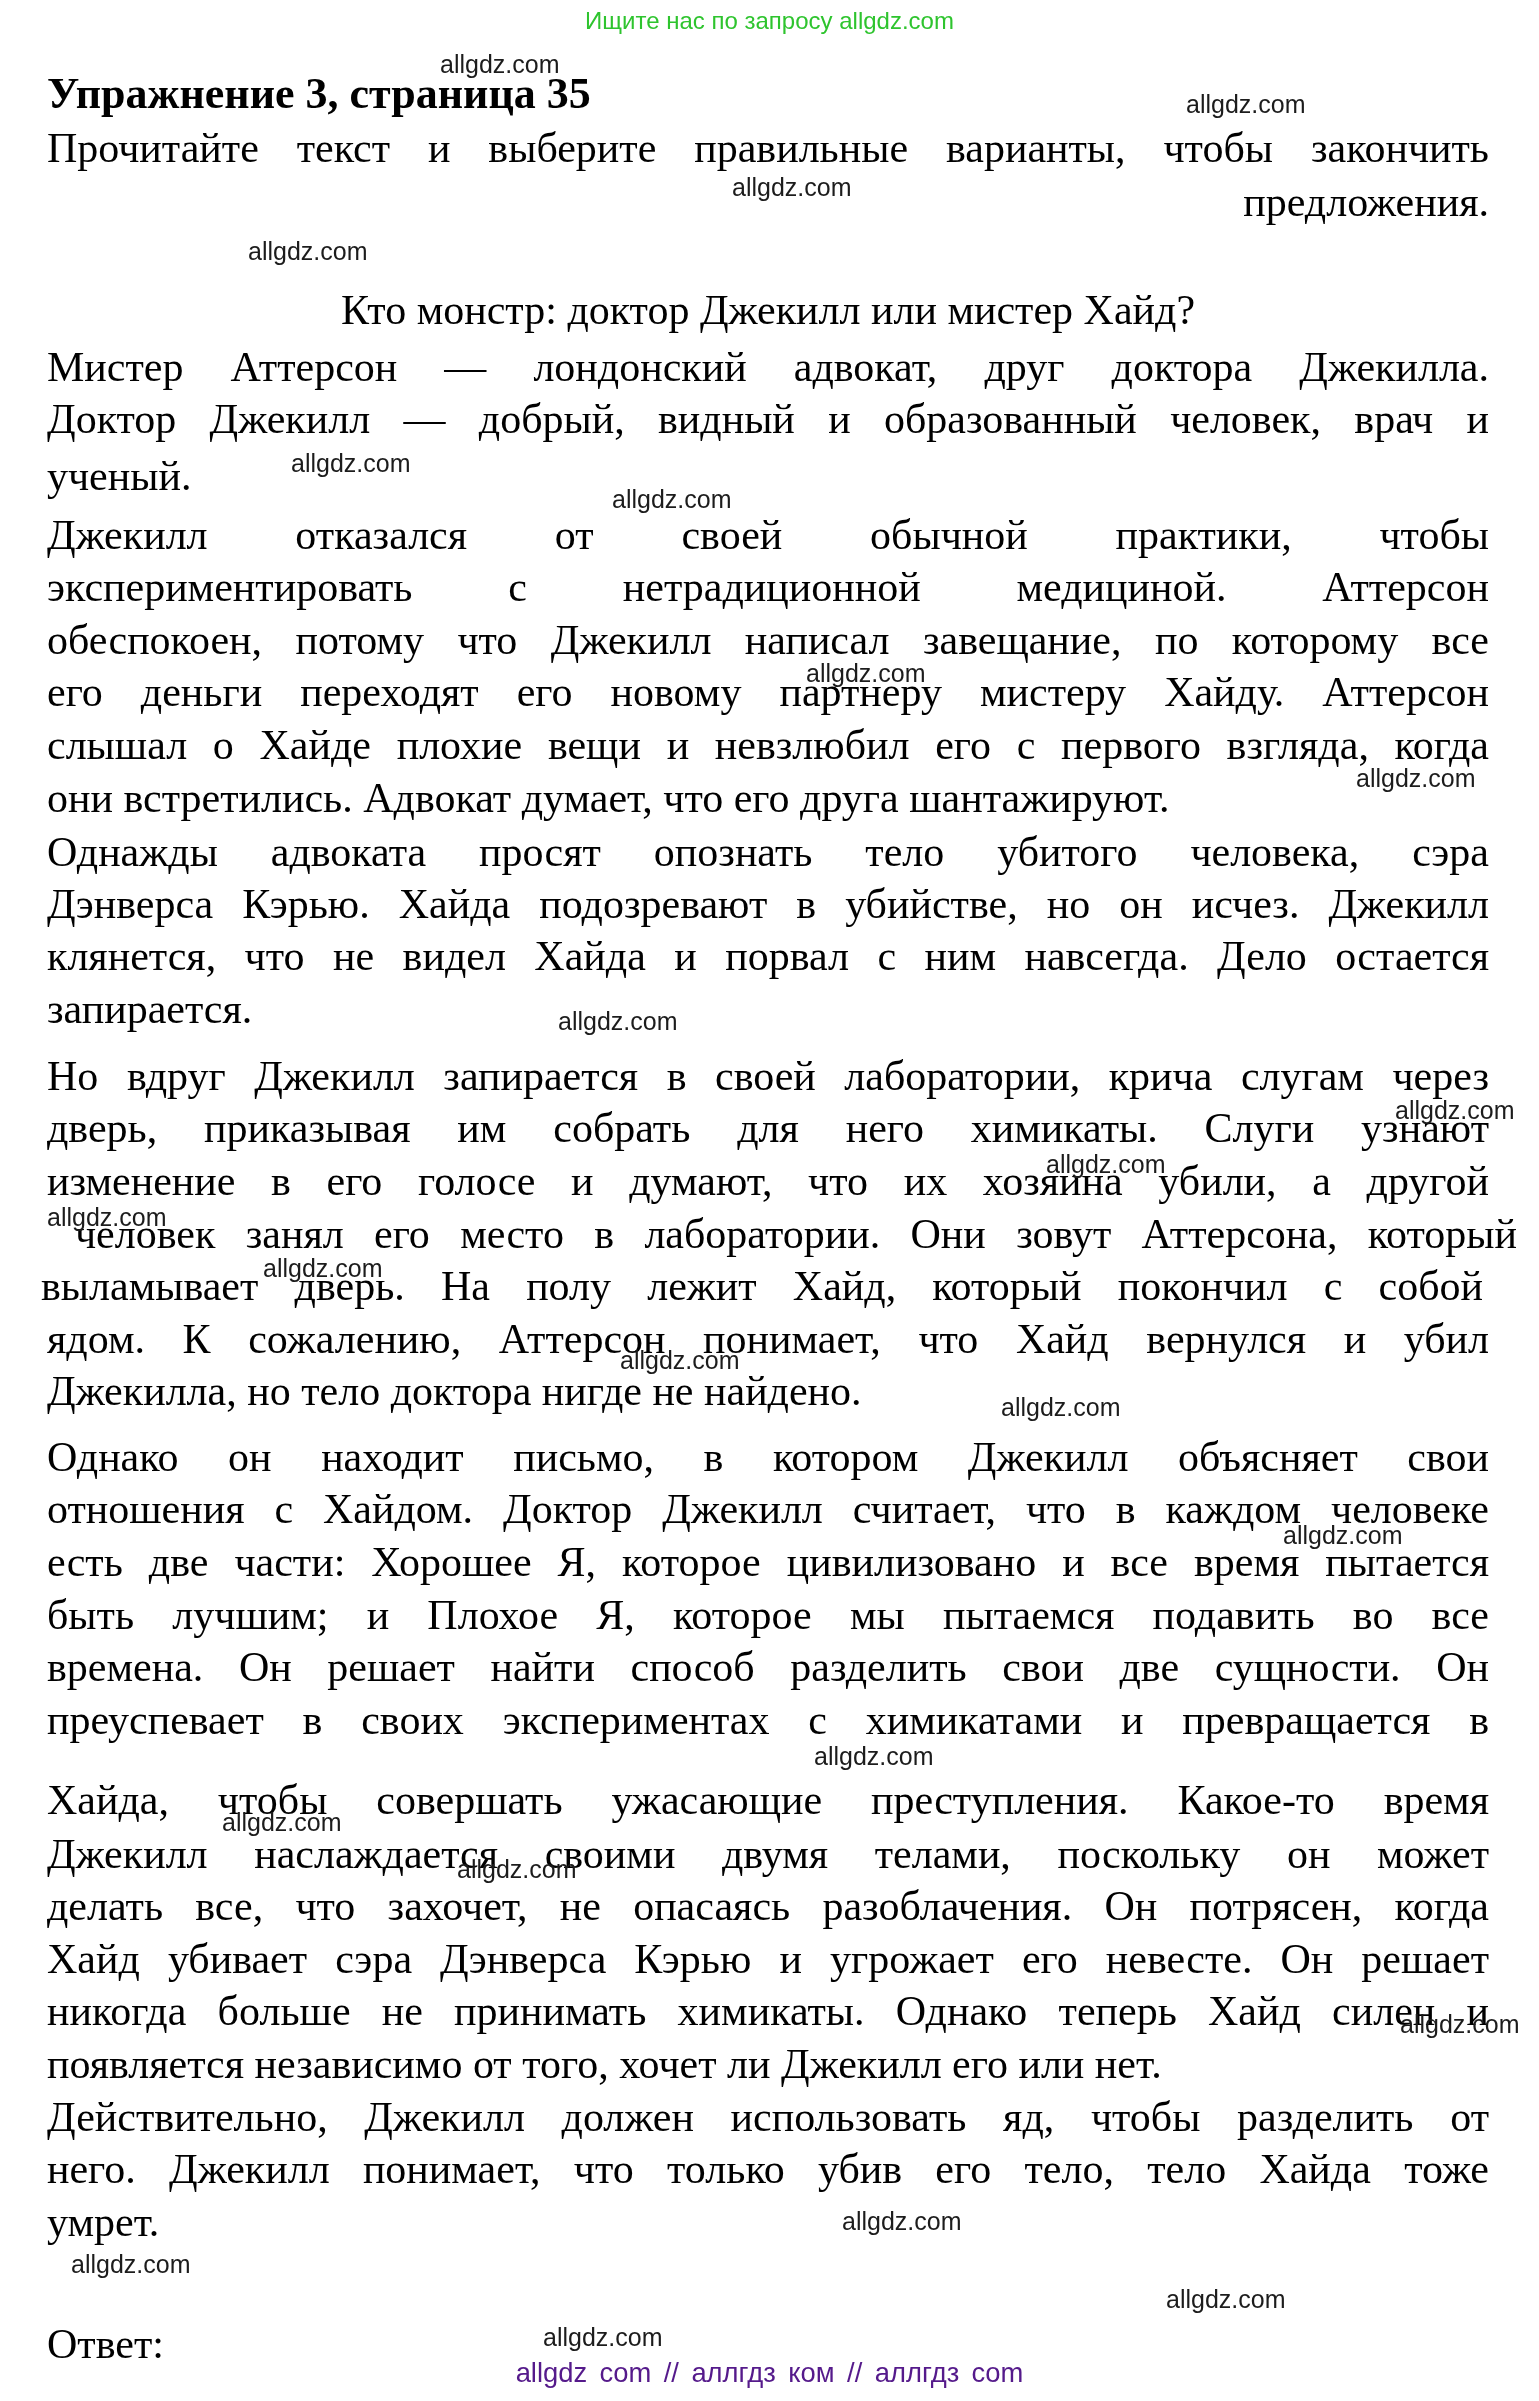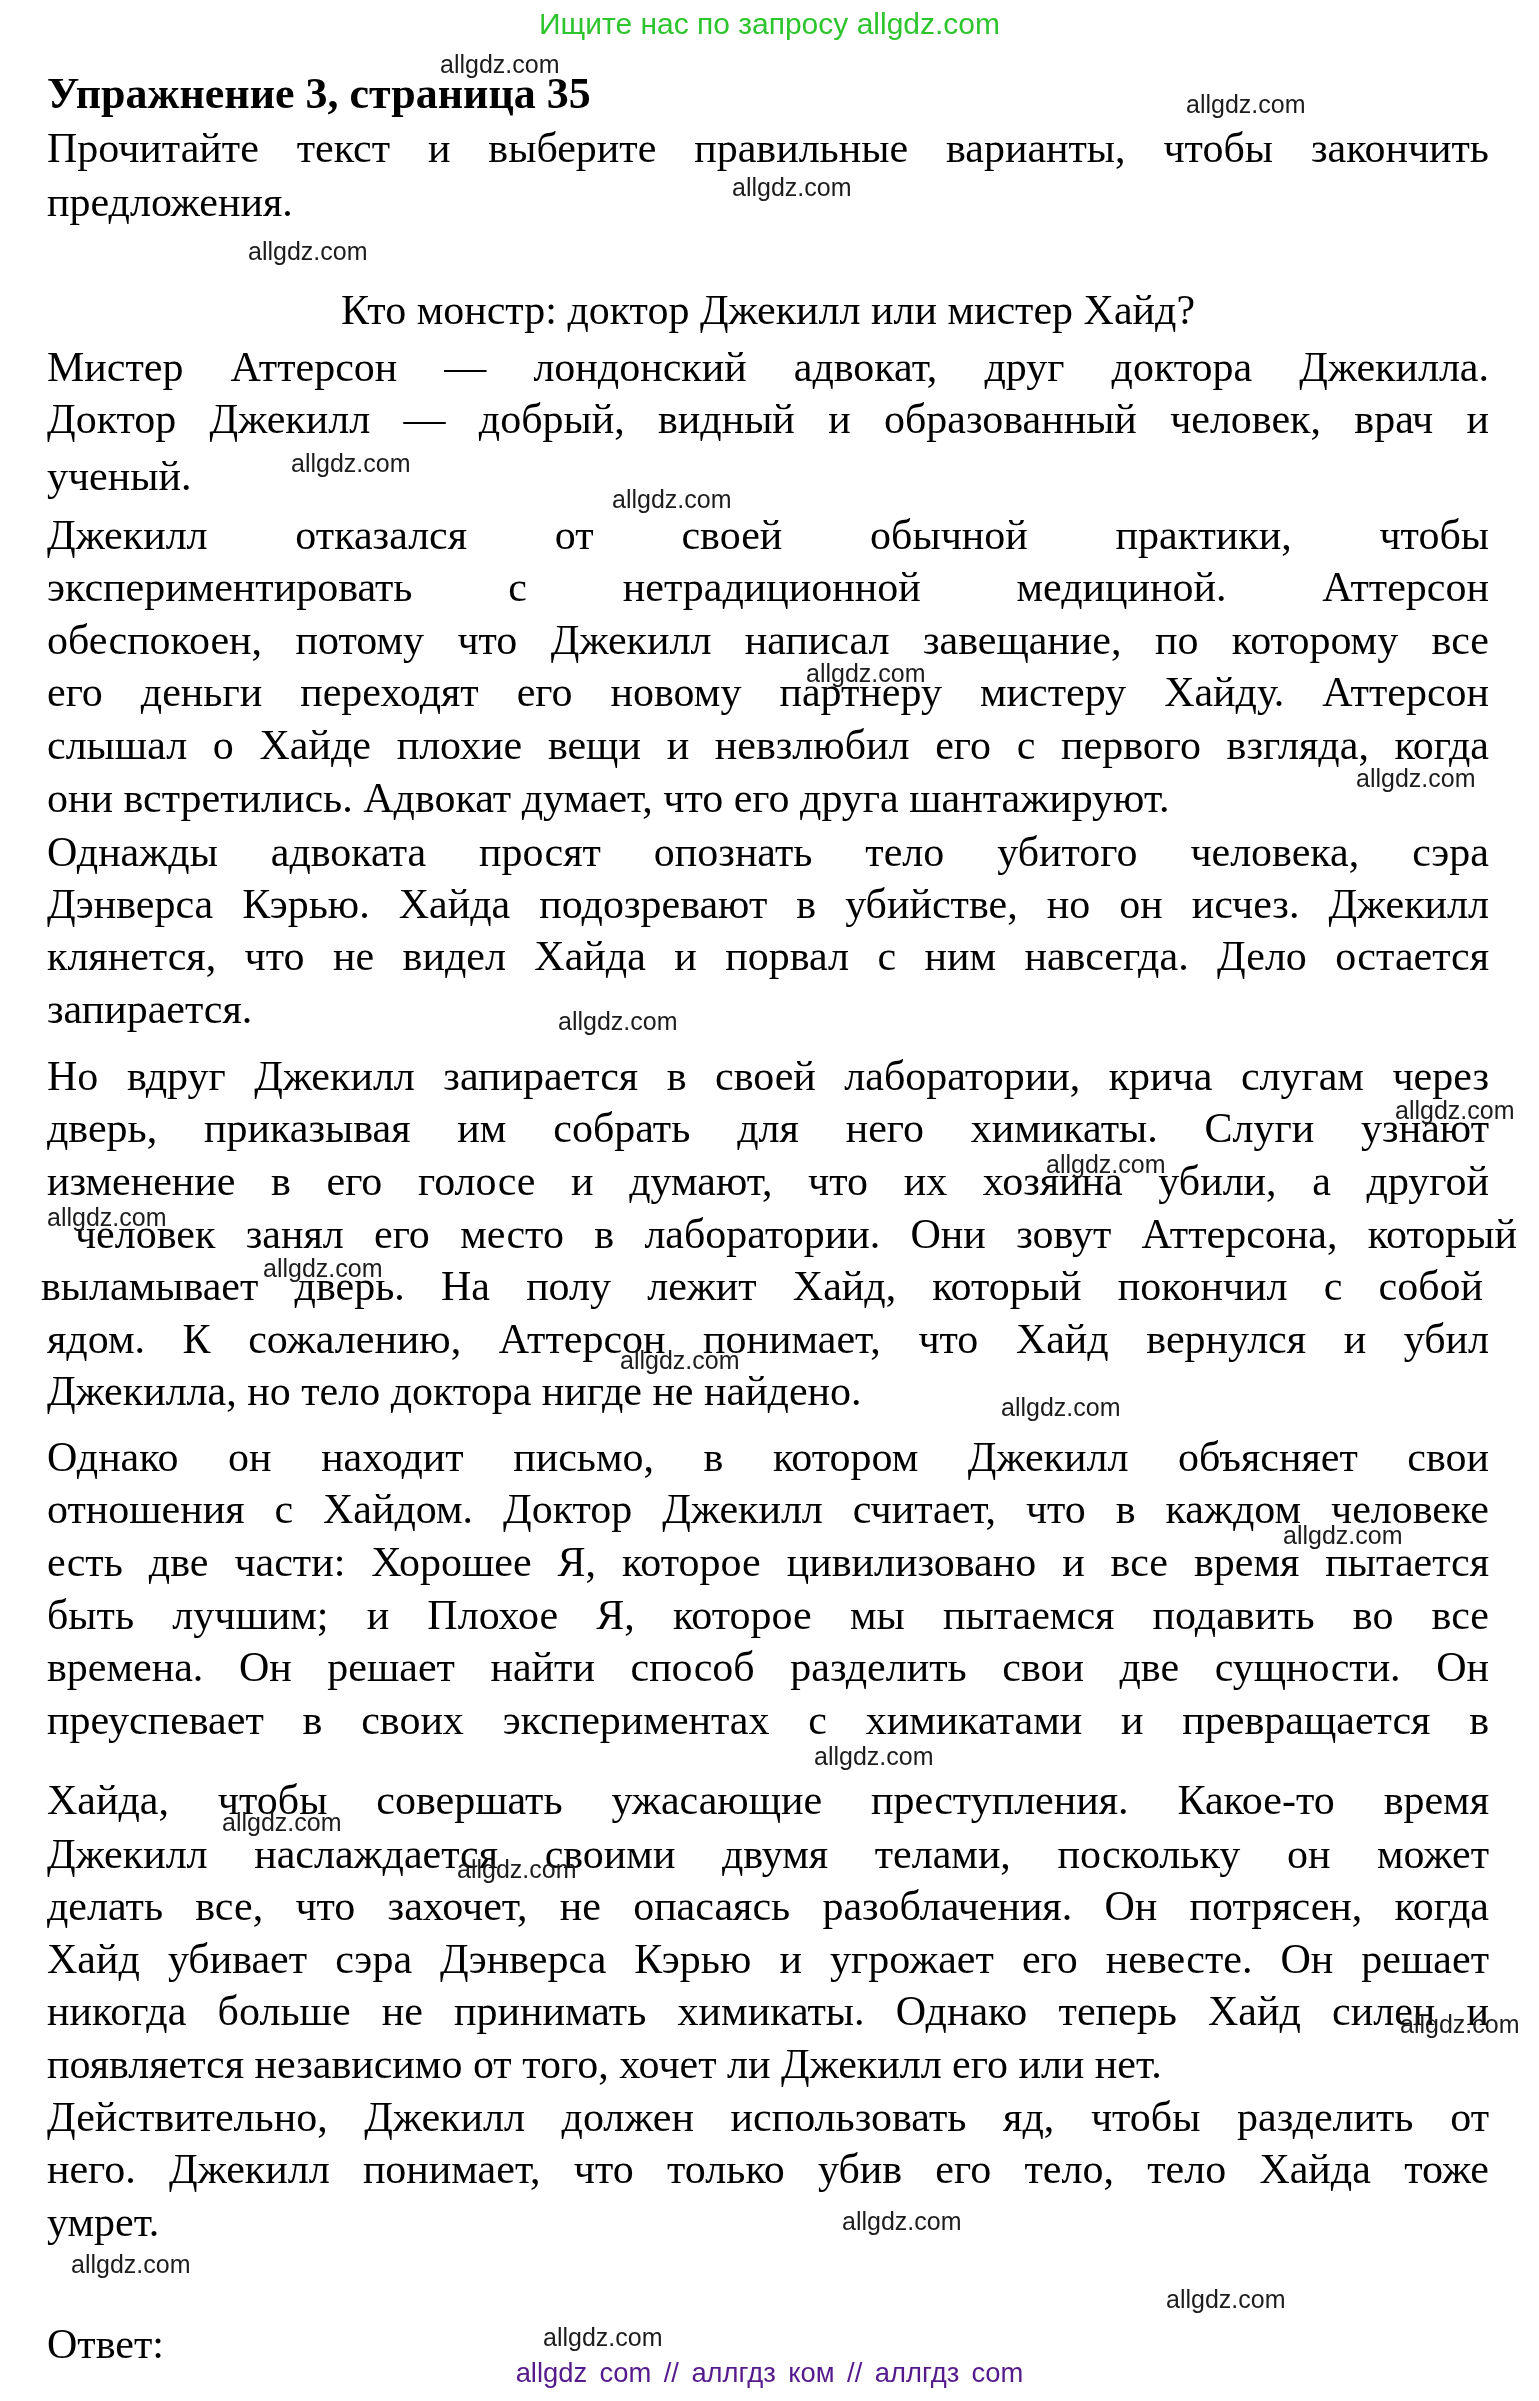--- a/index.html
+++ b/index.html
@@ -10,21 +10,21 @@
     background: #ffffff;
     overflow: hidden;
     color: var(--text-color, #000);
   }
   .promo {
     position: absolute;
     top: 6.5px; left: 0;
     width: 100%;
     text-align: center;
     font-family: "Liberation Sans", "DejaVu Sans", sans-serif;
-    font-size: 30px;
+    font-size: 24px;
     color: var(--promo-color, #2ec42e);
   }
   .line {
     position: absolute;
     font-family: "Liberation Serif", "DejaVu Serif", serif;
     font-size: 42px;
     line-height: 1.12;
     color: var(--text-color, #000);
     white-space: nowrap;
   }
@@ -60,21 +60,21 @@
   }
 </style>
 </head>
 <body>
 
 <div class="page" style="background: rgb(255, 255, 255);">
   <div class="promo">Ищите нас по запросу allgdz.com</div>
   <div>
       <div class="line title" style="left: 47px; top: 69px; width: 1442px;">Упражнение 3, страница 35</div>
       <div class="line justify" style="left: 47px; top: 125px; width: 1442px;">Прочитайте текст и выберите правильные варианты, чтобы закончить</div>
-      <div class="line" style="left: 47px; top: 179px; width: 1442px;">предложения.</div>
+      <div class="line" style="left: 47px; top: 179px; width: 1442px; text-align: right;">предложения.</div>
       <div class="line center" style="left: 47px; top: 287px; width: 1442px;">Кто монстр: доктор Джекилл или мистер Хайд?</div>
       <div class="line justify" style="left: 47px; top: 344px; width: 1442px;">Мистер Аттерсон — лондонский адвокат, друг доктора Джекилла.</div>
       <div class="line justify" style="left: 47px; top: 396px; width: 1442px;">Доктор Джекилл — добрый, видный и образованный человек, врач и</div>
       <div class="line" style="left: 47px; top: 453px; width: 1442px;">ученый.</div>
       <div class="line justify" style="left: 47px; top: 512px; width: 1442px;">Джекилл отказался от своей обычной практики, чтобы</div>
       <div class="line justify" style="left: 47px; top: 564px; width: 1442px;">экспериментировать с нетрадиционной медициной. Аттерсон</div>
       <div class="line justify" style="left: 47px; top: 617px; width: 1442px;">обеспокоен, потому что Джекилл написал завещание, по которому все</div>
       <div class="line justify" style="left: 47px; top: 669px; width: 1442px;">его деньги переходят его новому партнеру мистеру Хайду. Аттерсон</div>
       <div class="line justify" style="left: 47px; top: 722px; width: 1442px;">слышал о Хайде плохие вещи и невзлюбил его с первого взгляда, когда</div>
       <div class="line" style="left: 47px; top: 775px; width: 1442px;">они встретились. Адвокат думает, что его друга шантажируют.</div>

